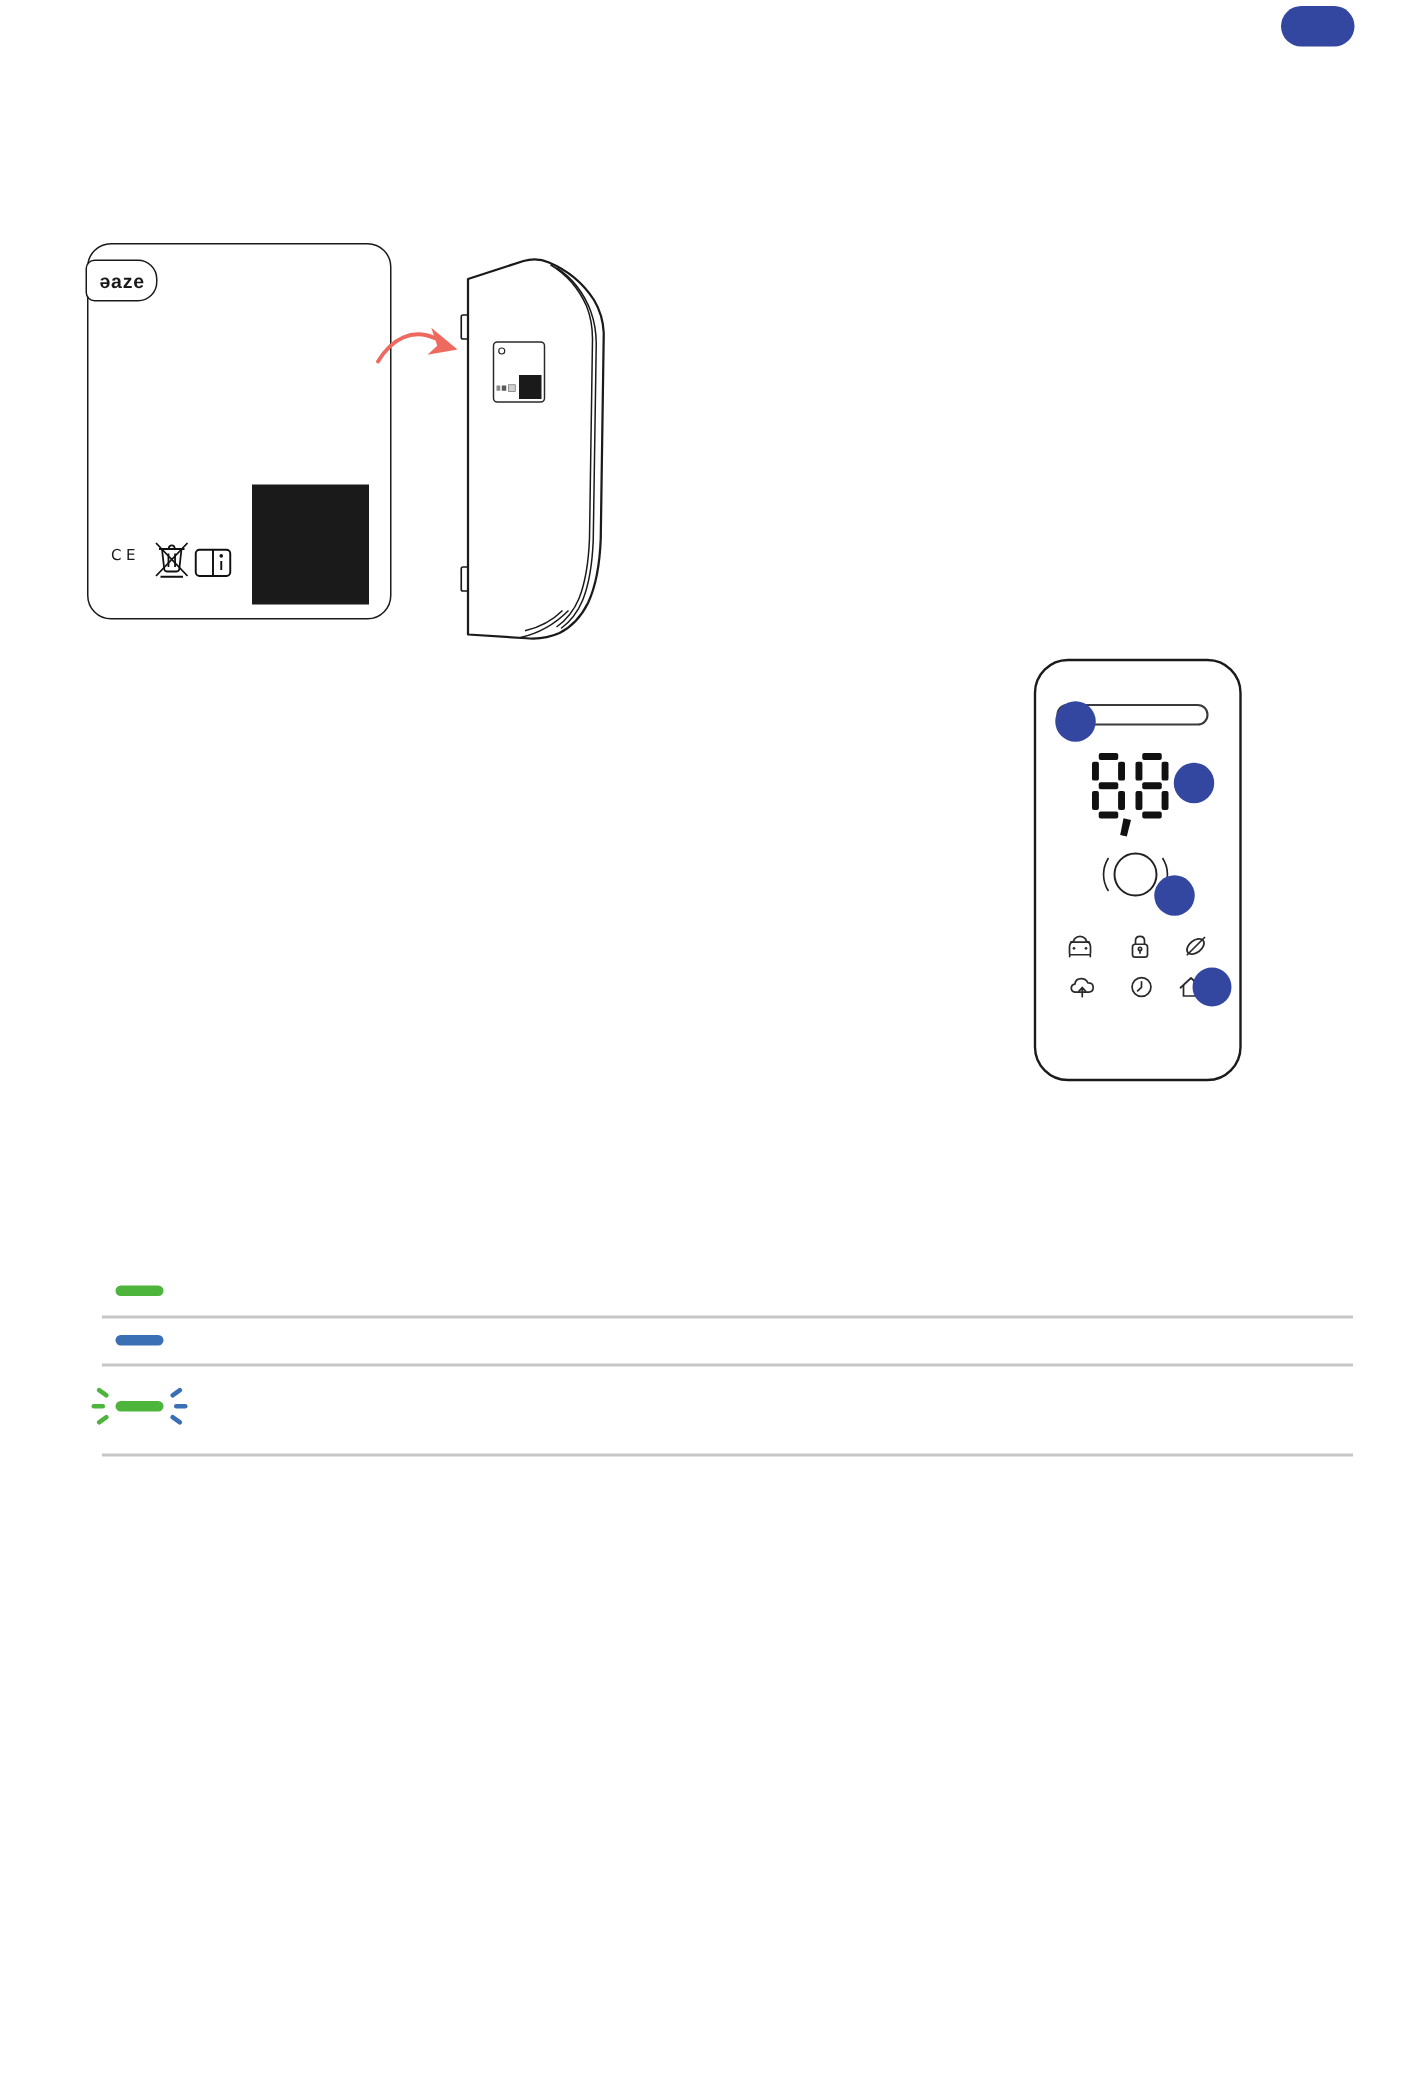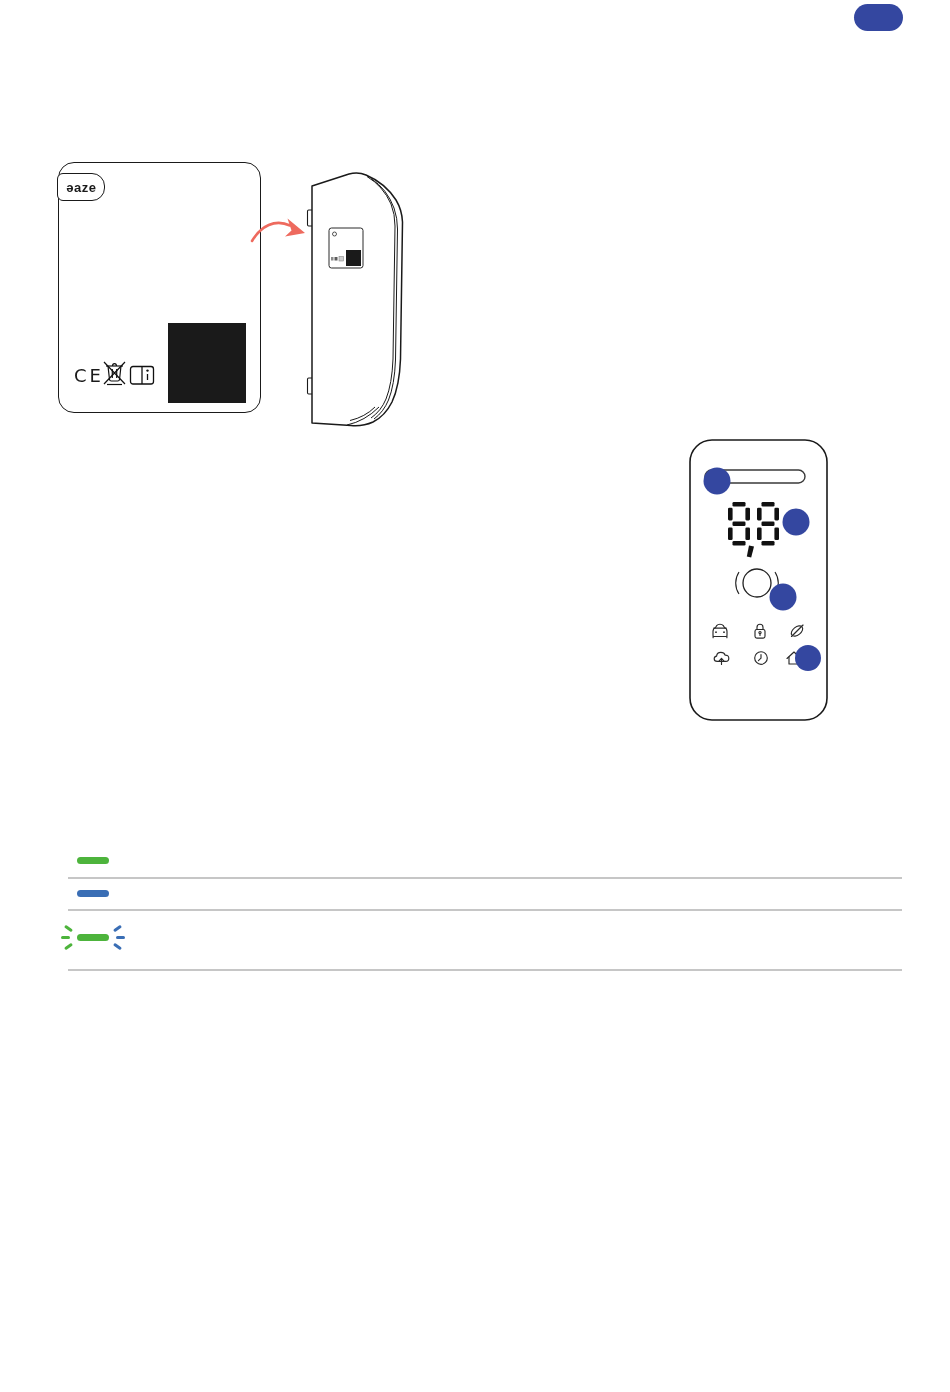--- a/index.html
+++ b/index.html
@@ -13,21 +13,21 @@
 
   
   .device-front{position:absolute;left:58px;top:162px;width:201px;height:249px;
     border:1.6px solid #1a1a1a;border-radius:16px;background:#fff;}
   .eaze-badge{position:absolute;left:-1.6px;top:10px;width:46px;height:26px;
     border:1.6px solid #1a1a1a;border-radius:6px 13px 13px 6px;background:#fff;
     display:flex;align-items:center;justify-content:center;
     font-weight:bold;font-size:13px;letter-spacing:.5px;}
   .front-label{position:absolute;left:109px;top:160px;width:78px;height:80px;background:#1a1a1a;}
   .ce-text{position:absolute;left:15px;top:202px;font-family:"DejaVu Sans",sans-serif;
-    font-size:18px;letter-spacing:3px;font-weight:500;}
+    font-size:10px;letter-spacing:3px;font-weight:500;}
   .mini-icon{position:absolute;}
 
   
   .svg-abs{position:absolute;}
 
   
   .divider{position:absolute;left:68px;width:834px;height:1.6px;background:#c6c6c6;}
   .led{position:absolute;left:63px;width:60px;height:27px;}
   .led .bar{position:absolute;left:14px;right:14px;top:10px;height:7px;border-radius:4px;background:var(--bar,#999);}
   .led .ray{display:none;position:absolute;width:9px;height:3px;border-radius:2px;}

